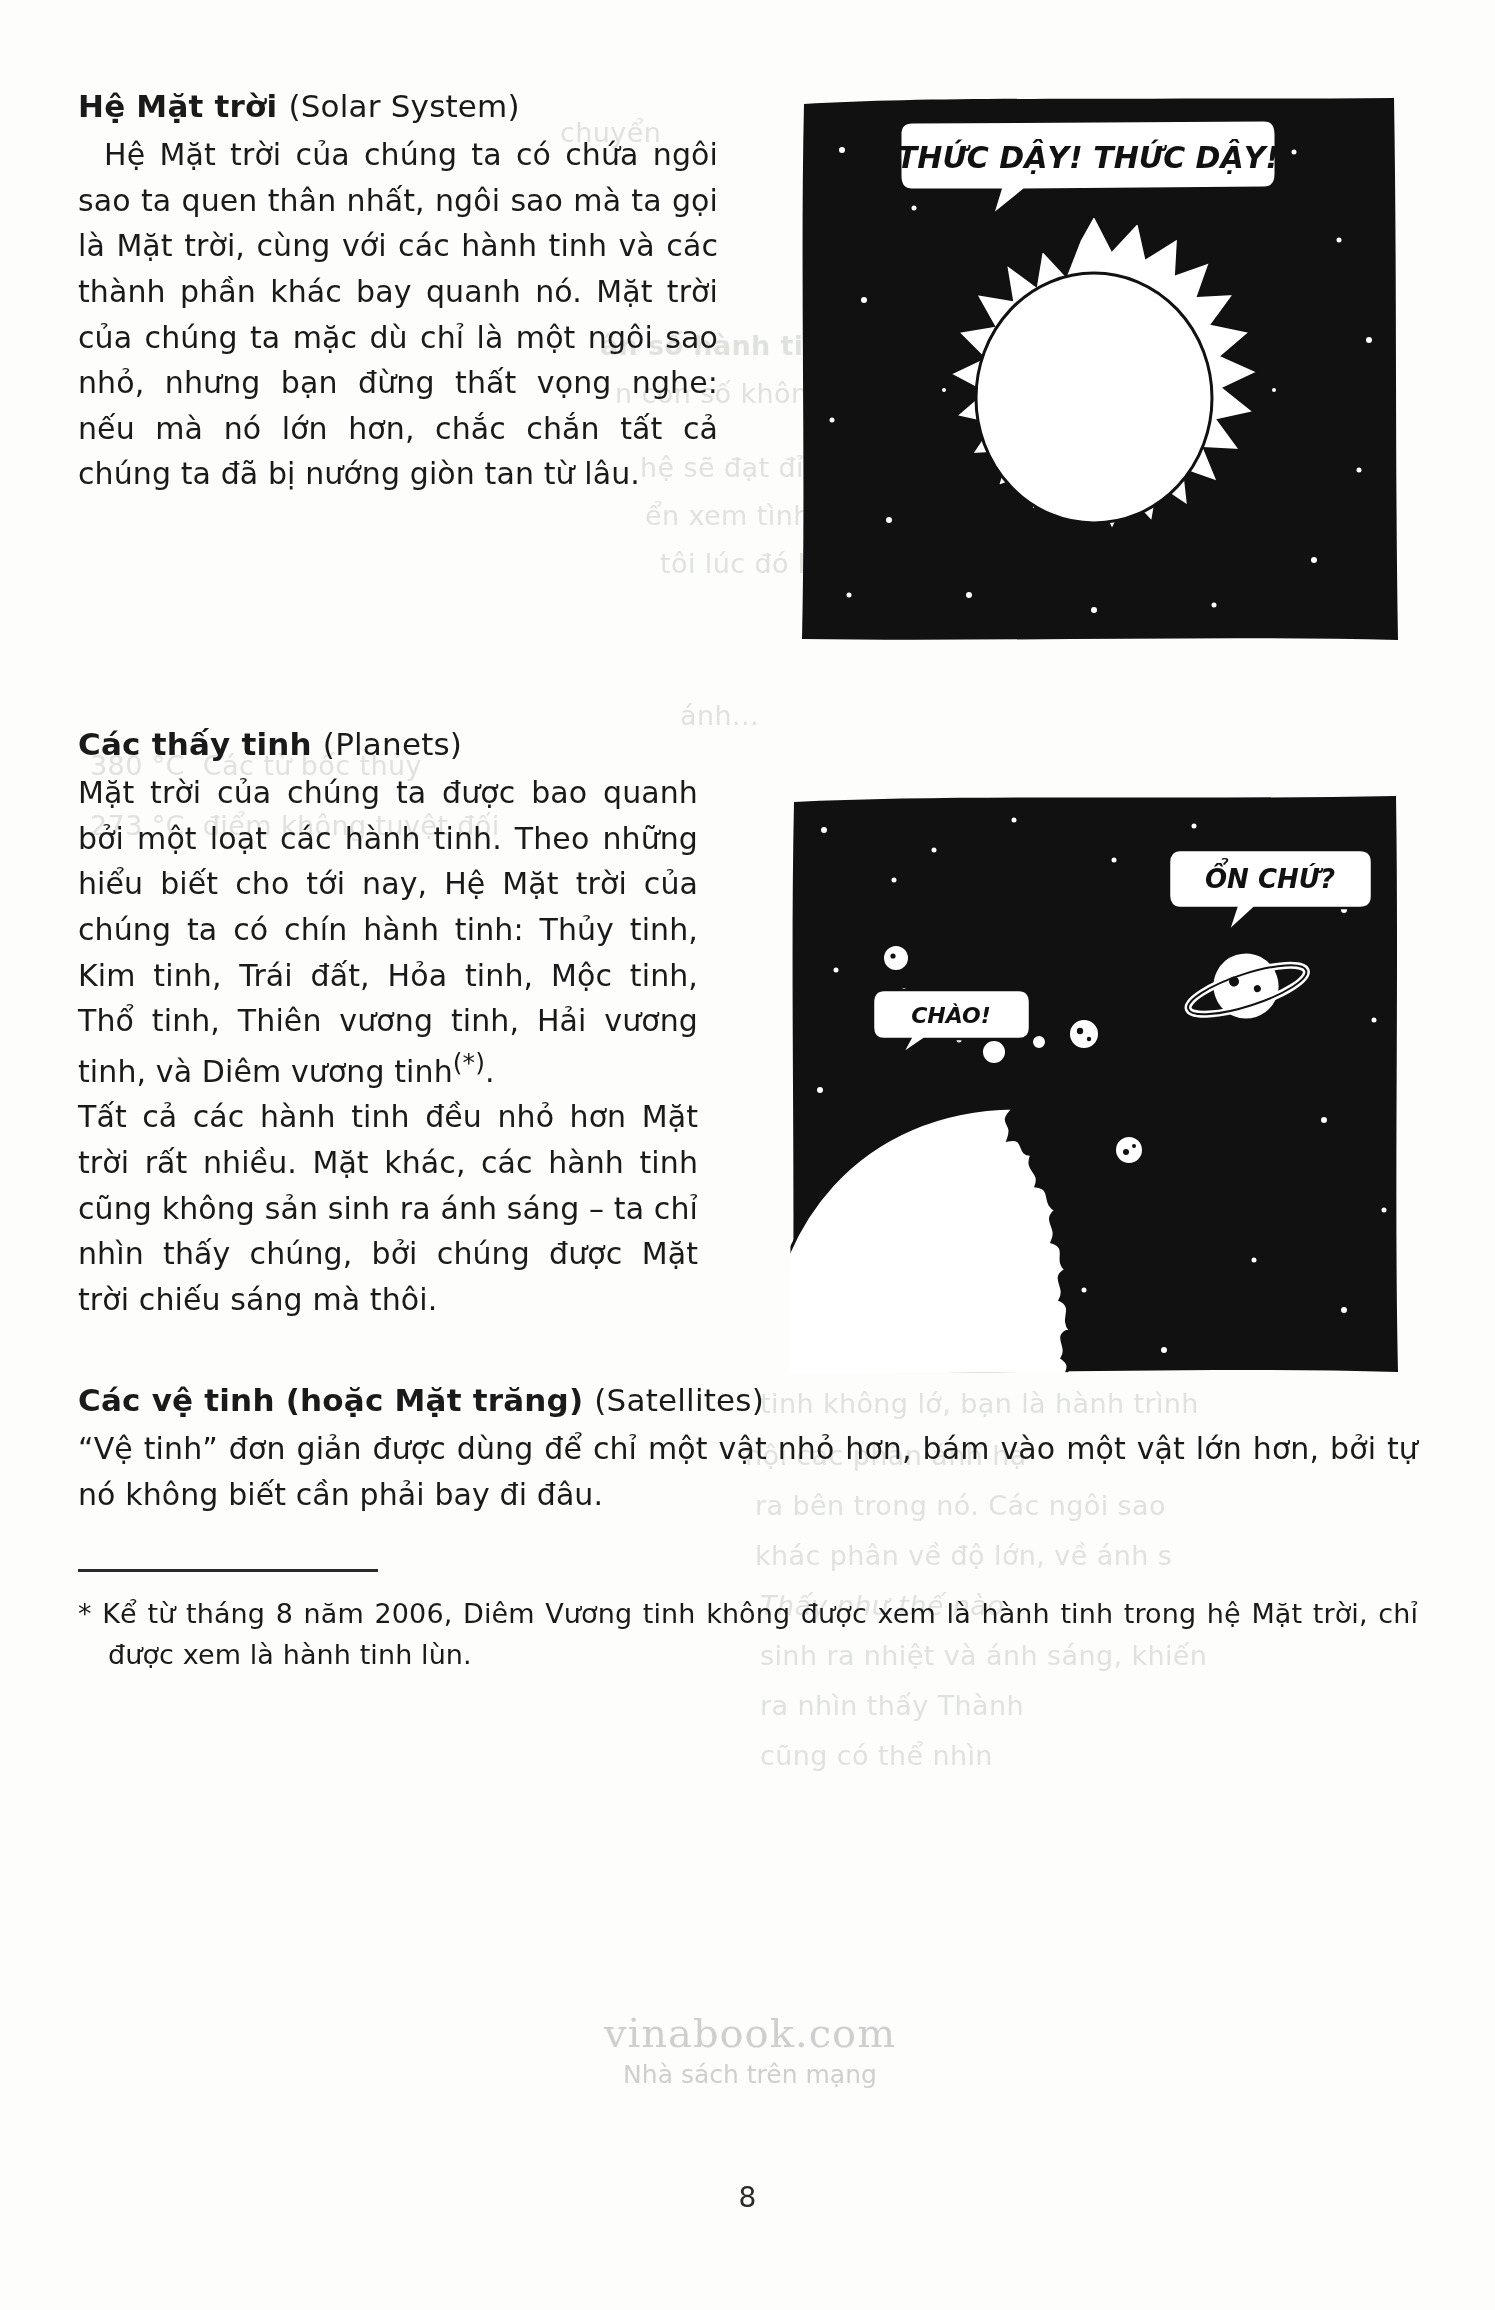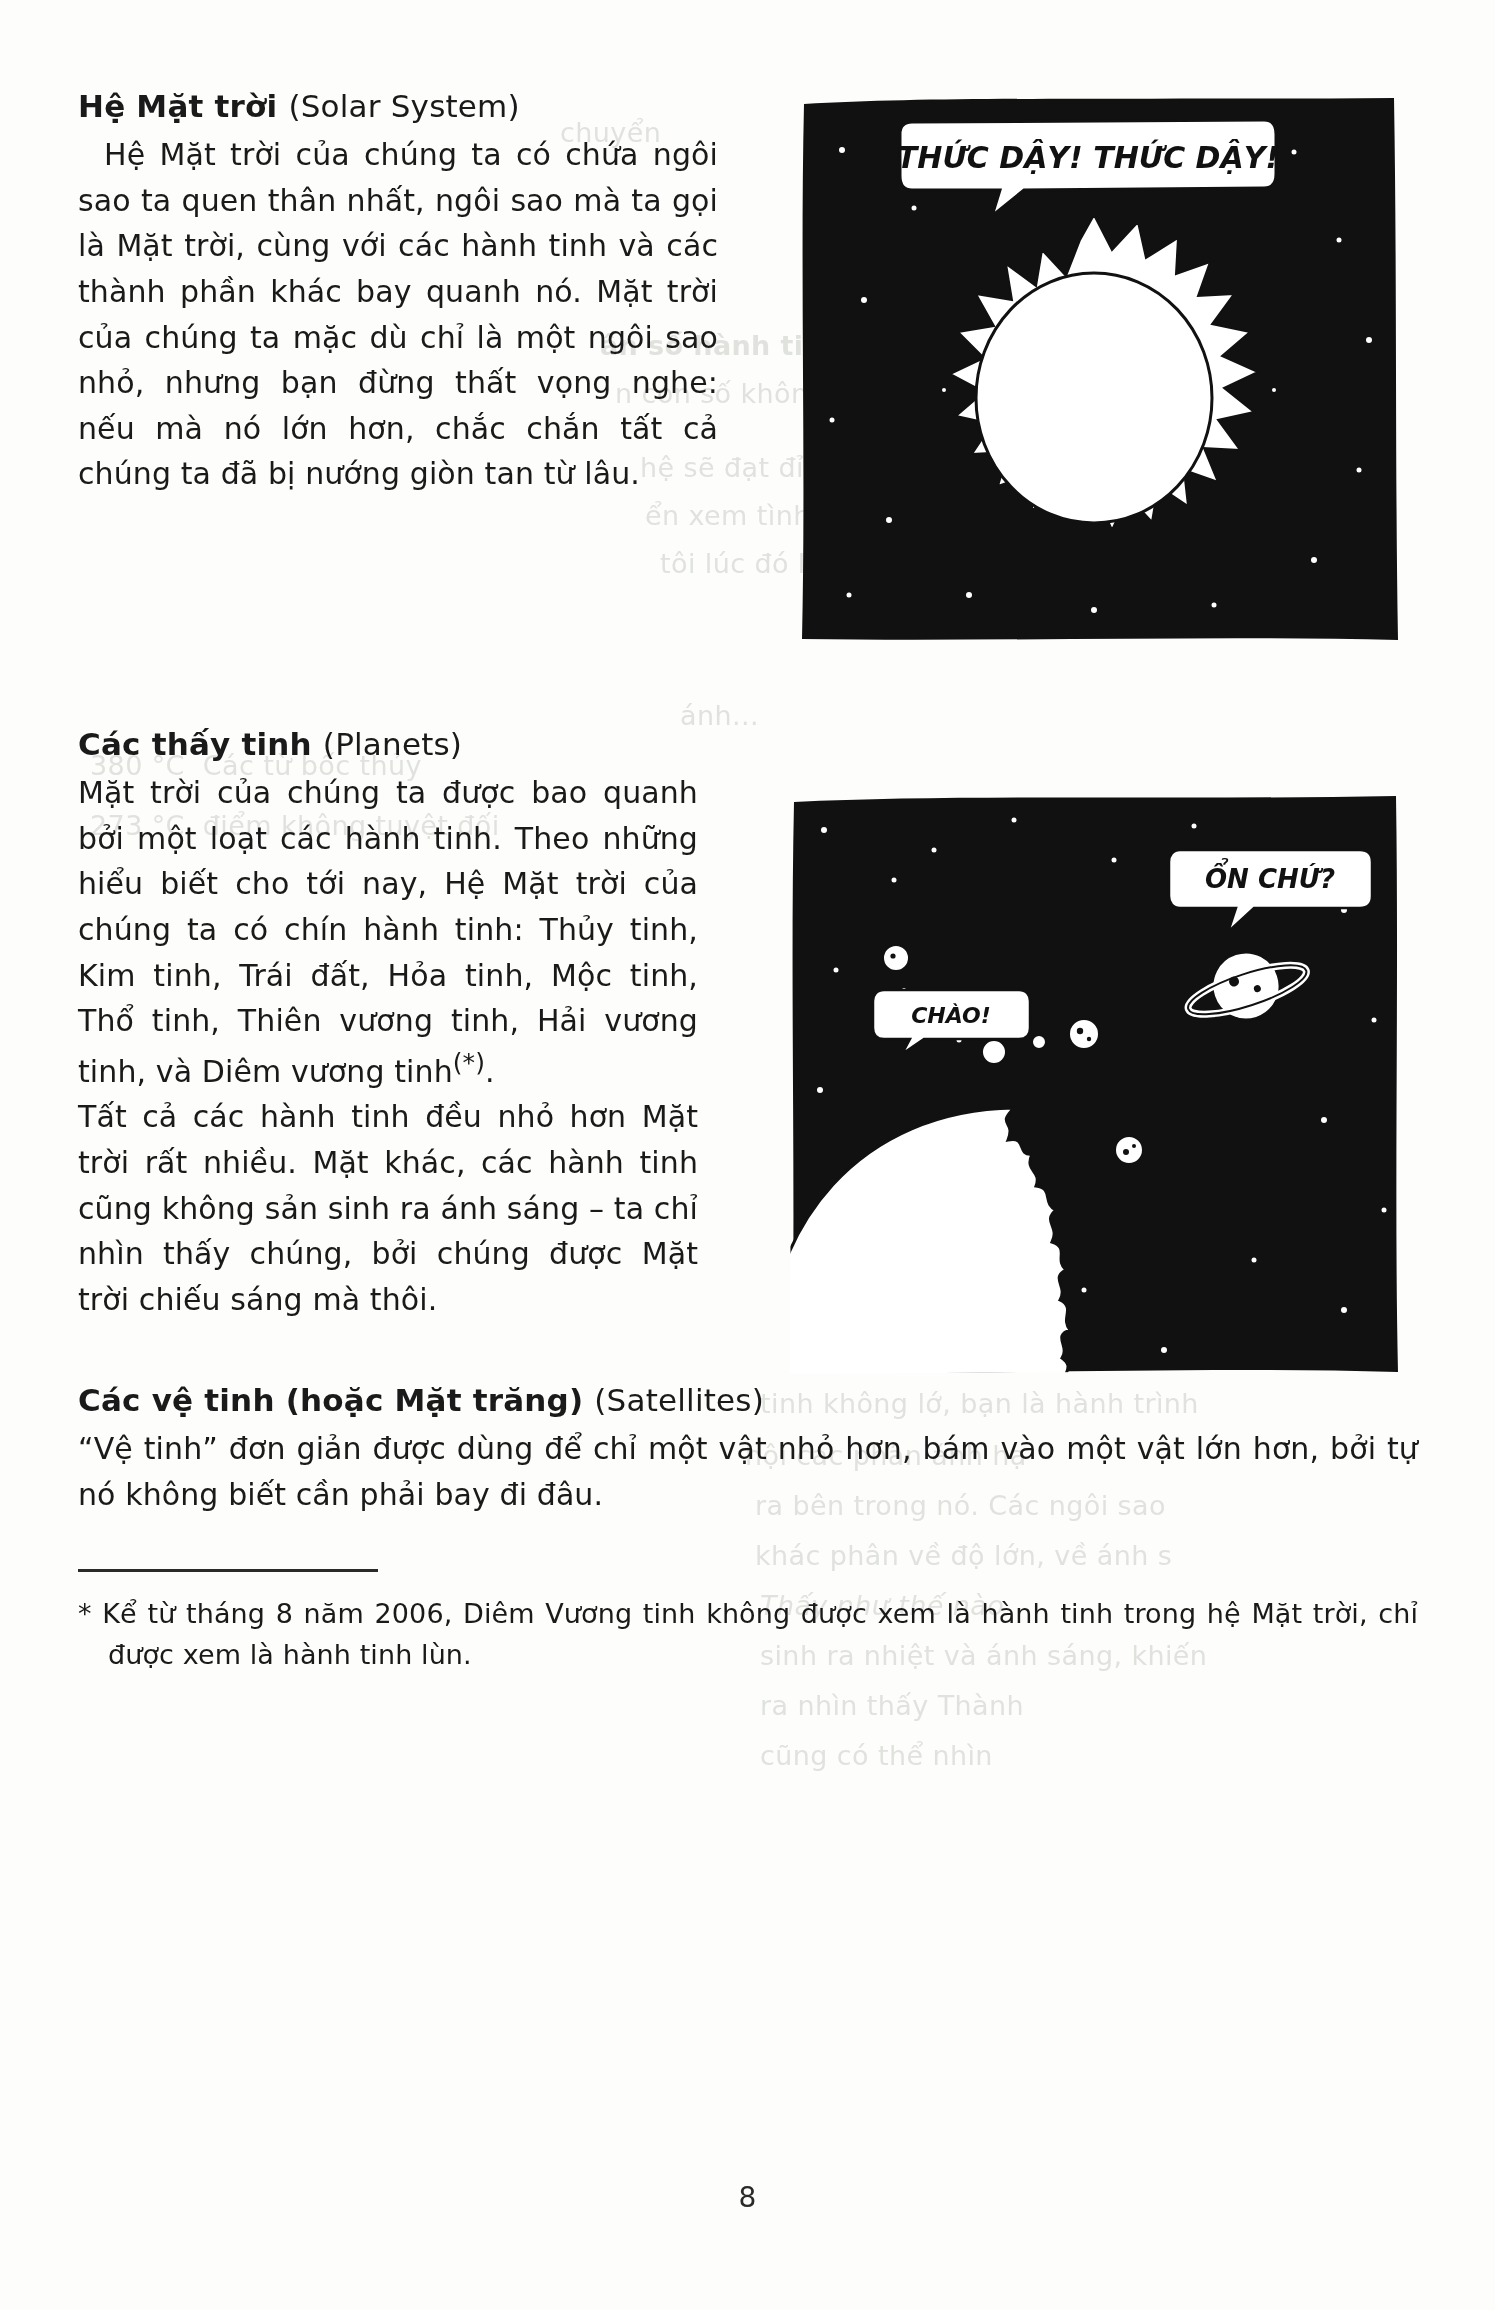--- a/index.html
+++ b/index.html
@@ -349,15 +349,19 @@
     <div class="footnote-wrap">
       <div class="footnote-rule"></div>
       <div class="footnote">
         <span class="fn-body"><span>*</span>
           <span>Kể từ tháng 8 năm 2006, Diêm Vương tinh không được xem là hành tinh trong hệ Mặt trời, chỉ được xem là hành tinh lùn.</span></span>
       </div>
     </div>
 
   </div>
 
+  <div class="watermark">
+    <div class="wm1">vinabook.com</div>
+    <div class="wm2">Nhà sách trên mạng</div>
+  </div>
 
   <div class="page-number">8</div>
 </div>
 
 </body></html>

